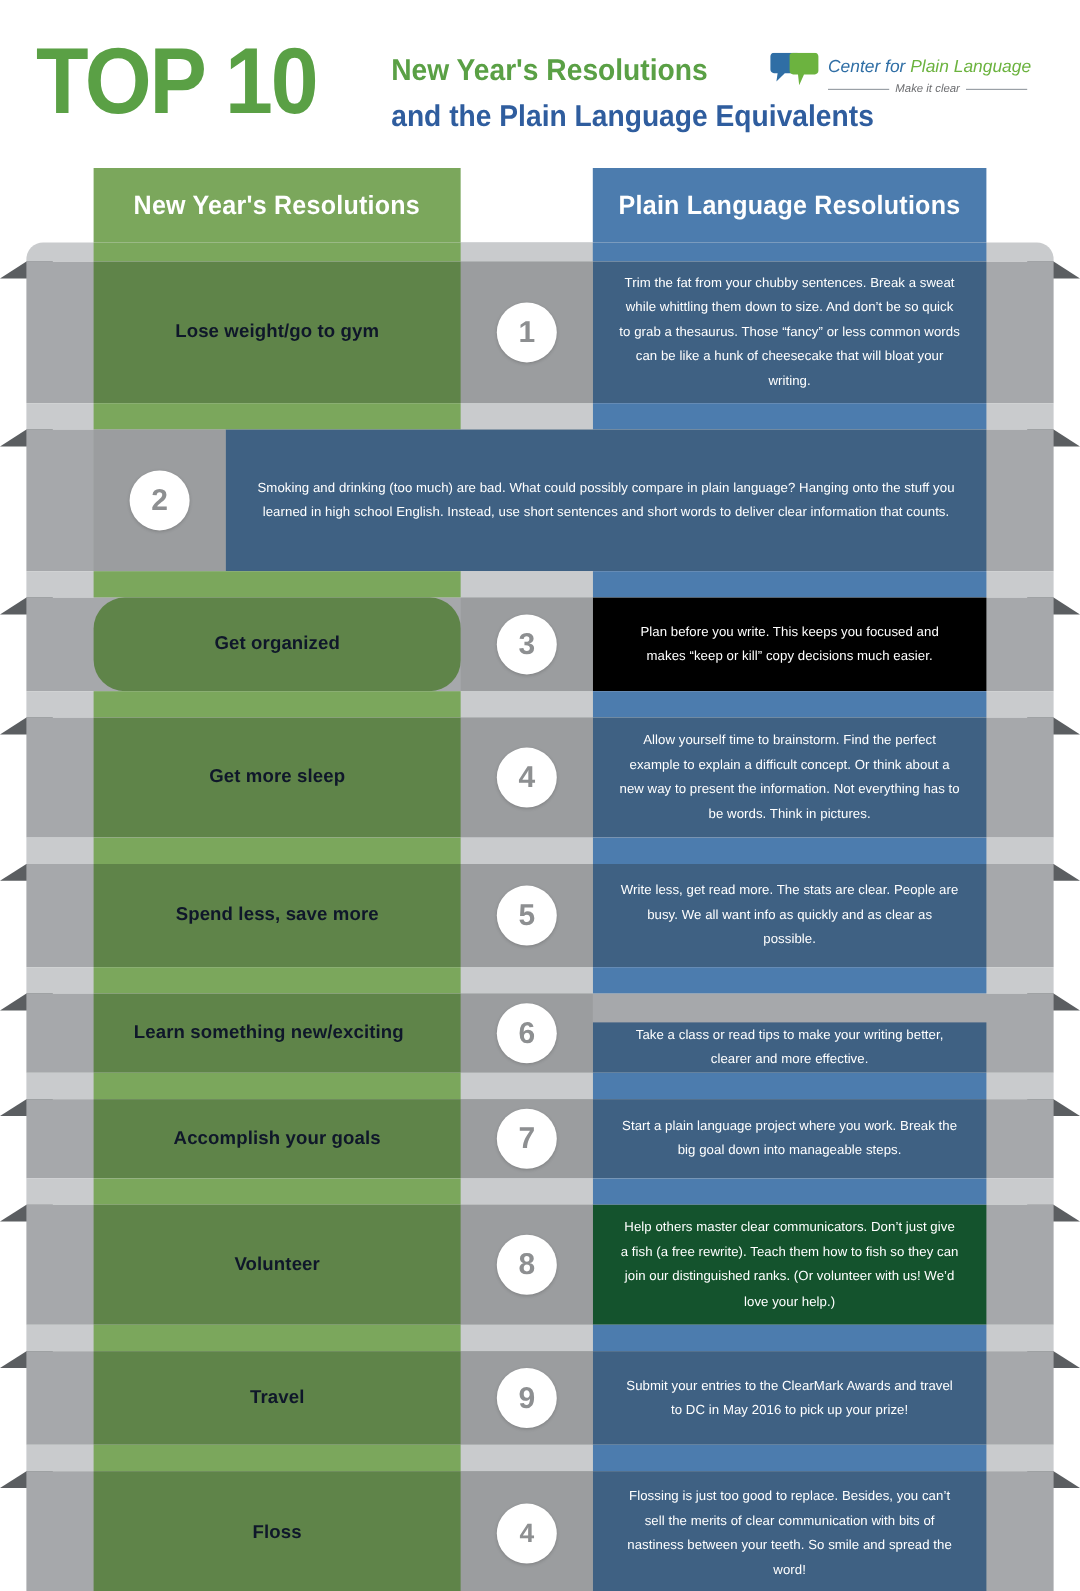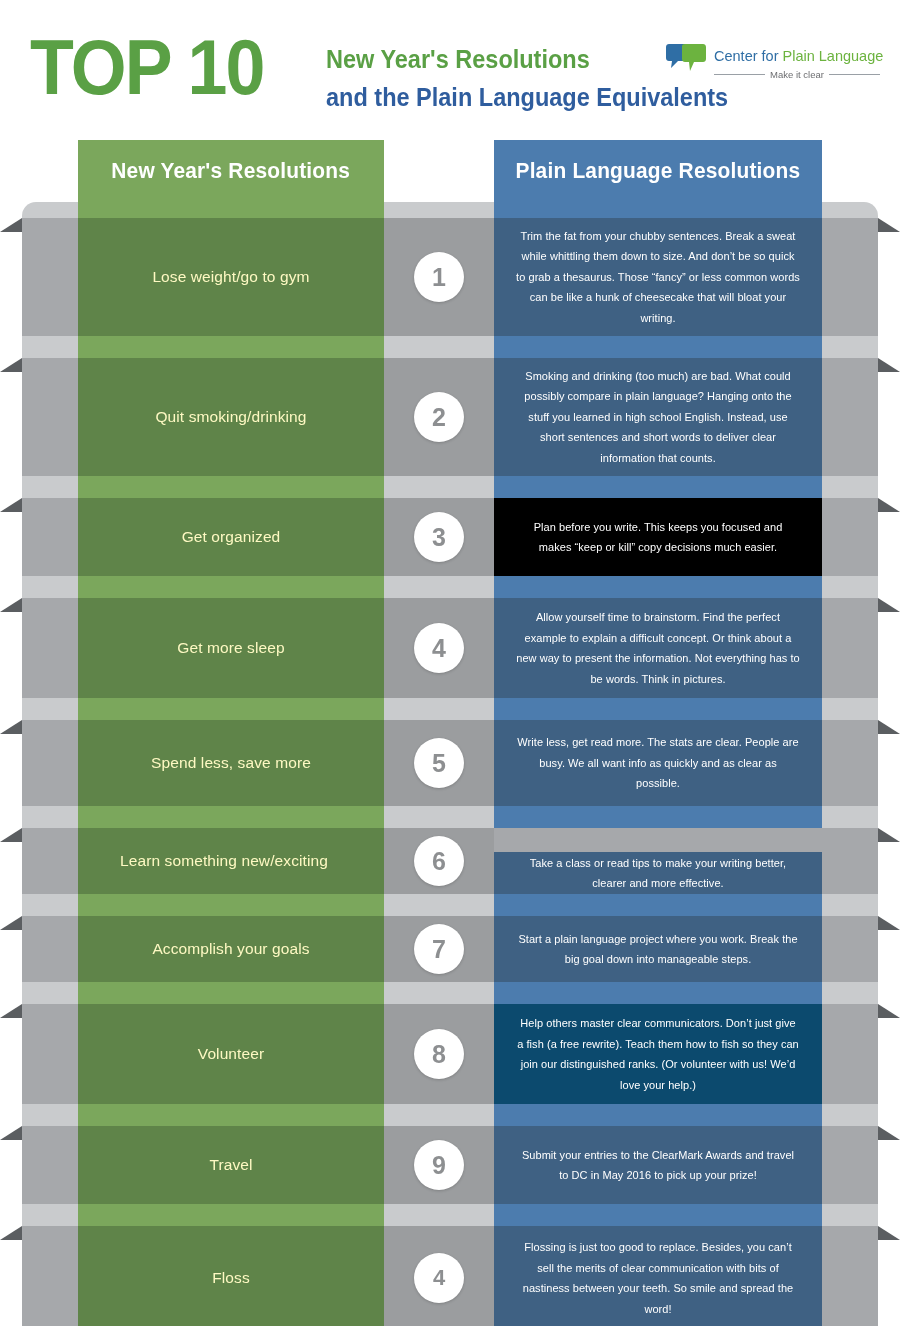--- a/index.html
+++ b/index.html
@@ -26,21 +26,21 @@
   #headline .l1{
     font-size:25px;font-weight:bold;color:#5AA045;line-height:30px;
     transform:scaleX(.94);transform-origin:left top;white-space:nowrap;
   }
   #headline .l2{
     font-size:25px;font-weight:bold;color:#2F5D9E;line-height:30px;
     margin-top:8px;transform:scaleX(.94);transform-origin:left top;white-space:nowrap;
   }
 
   
-  #logo{position:absolute;left:664px;top:44px;width:216px;height:42px;}
+  #logo{position:absolute;left:640px;top:44px;width:216px;height:42px;font-style:italic;}
   #logo .bubbles{position:absolute;left:0;top:0;width:44px;height:34px;}
   #logo .lg-text{
     position:absolute;left:50px;top:4px;white-space:nowrap;
     font-size:14.5px;line-height:16px;
   }
   #logo .lg-text .blue{color:#2F6EA5;}
   #logo .lg-text .green{color:#6CB33F;}
   #logo .tagline{
     position:absolute;left:50px;top:23px;width:166px;height:14px;
     display:flex;align-items:center;gap:5px;
@@ -87,22 +87,22 @@
     display:flex;align-items:center;justify-content:center;
     position:relative;
   }
   .cell-blue{
     flex:1;background:#3F6183;
     display:flex;align-items:center;justify-content:center;
     box-sizing:border-box;padding:10px 22px;
   }
 
   .res-text{
-    color:#fef9c3;font-size:15.5px;line-height:20px;text-align:center;
-    font-weight:normal;letter-spacing:.1px;
+    color:#0f172a;font-size:15.5px;line-height:20px;text-align:center;
+    font-weight:bold;letter-spacing:.1px;
   }
   .plain-text{
     color:#ffffff;font-size:11px;line-height:20.5px;text-align:center;
     letter-spacing:.05px;
   }
 
   .numcircle{
     width:50px;height:50px;border-radius:50%;background:#ffffff;
     display:flex;align-items:center;justify-content:center;
     color:#8d8f91;font-size:25px;font-weight:bold;line-height:1;
@@ -216,23 +216,20 @@
           <div class="cell-green" style="background: rgb(123, 167, 92);"></div>
           <div class="cell-num" style="background: rgb(201, 203, 205);"></div>
           <div class="cell-blue" style="background: rgb(76, 124, 174);"></div>
         </div>
       </div>
       <div class="row" style="height: 118px;">
         <div class="fold fold-l"></div>
         <div class="fold fold-r"></div>
         <div class="band" style="background: rgb(166, 168, 171);"></div>
         <div class="panel">
-          <div class="cell-green" style="background: rgb(95, 132, 73);">
-            <span class="res-text">Quit smoking/drinking</span>
-          </div>
           <div class="cell-num">
             <span class="numcircle">2</span>
           </div>
           <div class="cell-blue" style="background: rgb(63, 97, 131);">
             <span class="plain-text">Smoking and drinking (too much) are bad. What could possibly compare in plain language? Hanging onto the stuff you learned in high school English. Instead, use short sentences and short words to deliver clear information that counts.</span>
           </div>
         </div>
       </div>
       <div class="sep">
         <div class="band" style="background: rgb(201, 203, 205);"></div>
@@ -240,21 +237,21 @@
           <div class="cell-green" style="background: rgb(123, 167, 92);"></div>
           <div class="cell-num" style="background: rgb(201, 203, 205);"></div>
           <div class="cell-blue" style="background: rgb(76, 124, 174);"></div>
         </div>
       </div>
       <div class="row" style="height: 78px;">
         <div class="fold fold-l"></div>
         <div class="fold fold-r"></div>
         <div class="band" style="background: rgb(166, 168, 171);"></div>
         <div class="panel">
-          <div class="cell-green" style="background: rgb(95, 132, 73);">
+          <div class="cell-green" style="background: rgb(95, 132, 73); border-radius: 26px;">
             <span class="res-text">Get organized</span>
           </div>
           <div class="cell-num">
             <span class="numcircle">3</span>
           </div>
           <div class="cell-blue" style="background: #000000;">
             <span class="plain-text">Plan before you write. This keeps you focused and makes “keep or kill” copy decisions much easier.</span>
           </div>
         </div>
       </div>
@@ -366,21 +363,21 @@
         <div class="fold fold-l"></div>
         <div class="fold fold-r"></div>
         <div class="band" style="background: rgb(166, 168, 171);"></div>
         <div class="panel">
           <div class="cell-green" style="background: rgb(95, 132, 73);">
             <span class="res-text">Volunteer</span>
           </div>
           <div class="cell-num">
             <span class="numcircle">8</span>
           </div>
-          <div class="cell-blue" style="background: #0c4a6e; align-items: center;">
+          <div class="cell-blue" style="background: #14532d; align-items: center;">
             <span class="plain-text">Help others master clear communicators. Don’t just give a fish (a free rewrite). Teach them how to fish so they can join our distinguished ranks. (Or volunteer with us! We’d love your help.)</span>
           </div>
         </div>
       </div>
       <div class="sep">
         <div class="band" style="background: rgb(201, 203, 205);"></div>
         <div class="panel">
           <div class="cell-green" style="background: rgb(123, 167, 92);"></div>
           <div class="cell-num" style="background: rgb(201, 203, 205);"></div>
           <div class="cell-blue" style="background: rgb(76, 124, 174);"></div>

